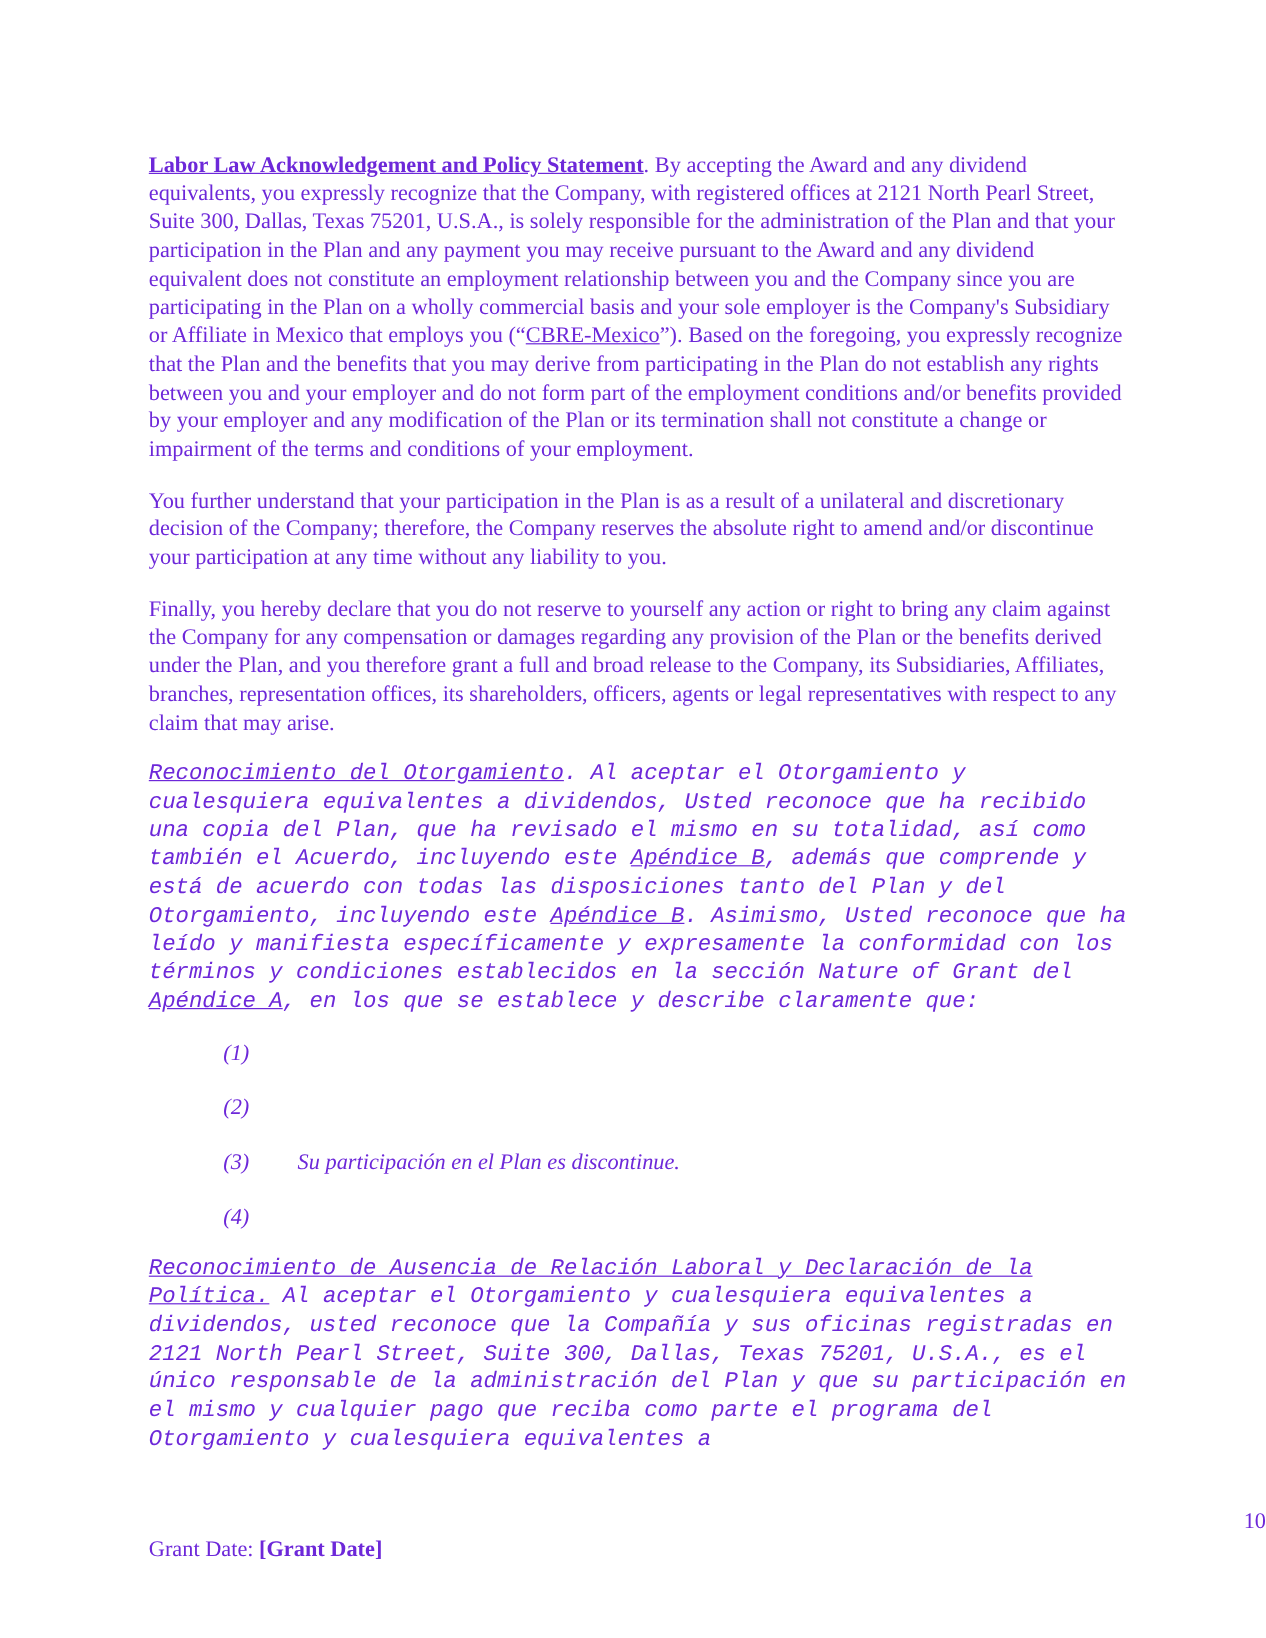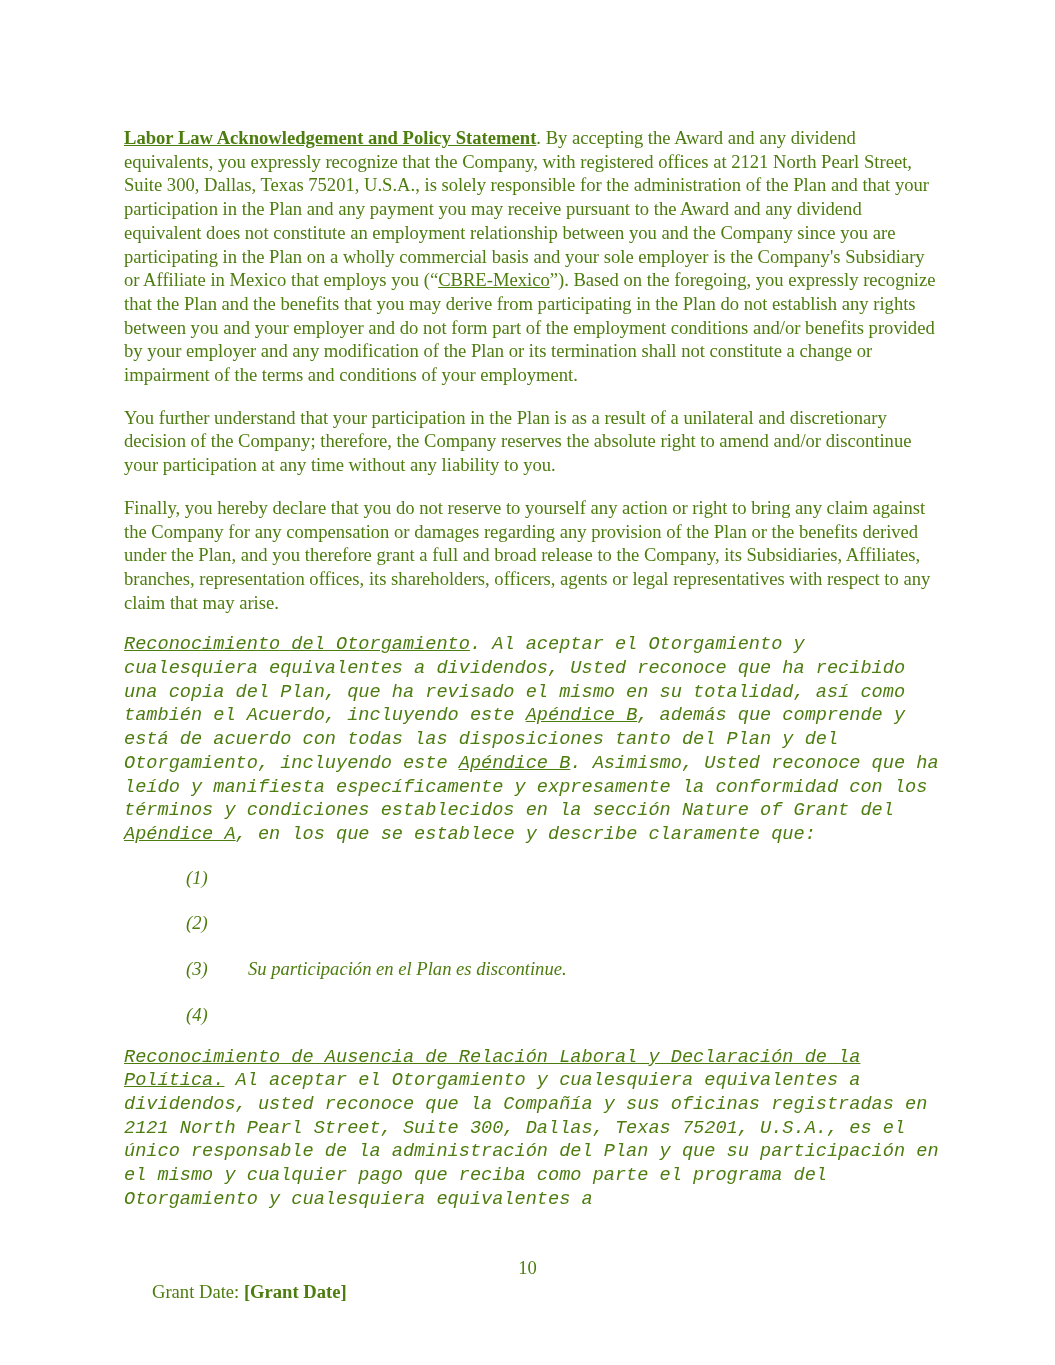--- a/index.html
+++ b/index.html
@@ -1,32 +1,32 @@
 <!DOCTYPE html>
 <html><head>
 <meta charset="utf-8">
 <style>
   html, body { margin: 0; padding: 0; background: #ffffff; }
   body { width: 1055px; height: 1365px; position: relative; overflow: hidden; }
   .page {
     position: absolute; left: 0; top: 0; width: 1055px; height: 1365px; background: #fff;
-    font-family: "Liberation Serif", "DejaVu Serif", serif; color: #4d7c0f;
+    font-family: "Liberation Serif", "DejaVu Serif", serif; color: #6d28d9;
     font-size: 18.6px; line-height: 23.7px;
   }
   .body-text { position: absolute; left: 124px; top: 126px; width: 815px; }
   p { margin: 0 0 19px 0; }
   .u { text-decoration: underline; }
   .b { font-weight: bold; }
   .i { font-style: italic; font-family: Liberation Mono, monospace; }
   .list { margin: 0 0 0 0; padding: 0; }
   .li { display: flex; margin: 0 0 22px 0; }
   .li .num { width: 62px; padding-left: 62px; flex: none; font-style: italic; }
   .li .txt { flex: 1; font-style: italic; padding-right: 10px; }
-  .page-num { position: absolute; left: 0; width: 1055px; top: 1256px; text-align: center; }
-  .footer { position: absolute; left: 124px; top: 1280px; margin-left: 28px; }
+  .page-num { position: absolute; left: 0; width: 1055px; top: 1256px; text-align: right; }
+  .footer { position: absolute; left: 124px; top: 1280px; }
 </style>
 </head>
 <body>
 
 <div class="page">
   <div class="body-text">
 
     <p><span class="b u">Labor Law Acknowledgement and Policy Statement</span><span>.  By accepting the Award and any dividend equivalents, you expressly recognize that the Company, with registered offices at 2121 North Pearl Street, Suite 300, Dallas, Texas 75201, U.S.A., is solely responsible for the administration of the Plan and that your participation in the Plan and any payment you may receive pursuant to the Award and any dividend equivalent does not constitute an employment relationship between you and the Company since you are participating in the Plan on a wholly commercial basis and your sole employer is the Company's Subsidiary or Affiliate in Mexico that employs you (“</span><span class="u">CBRE-Mexico</span><span>”).  Based on the foregoing, you expressly recognize that the Plan and the benefits that you may derive from participating in the Plan do not establish any rights between you and your employer and do not form part of the employment conditions and/or benefits provided by your employer and any modification of the Plan or its termination shall not constitute a change or impairment of the terms and conditions of your employment.</span></p>
 
     <p>You further understand that your participation in the Plan is as a result of a unilateral and discretionary decision of the Company; therefore, the Company reserves the absolute right to amend and/or discontinue your participation at any time without any liability to you.</p>

